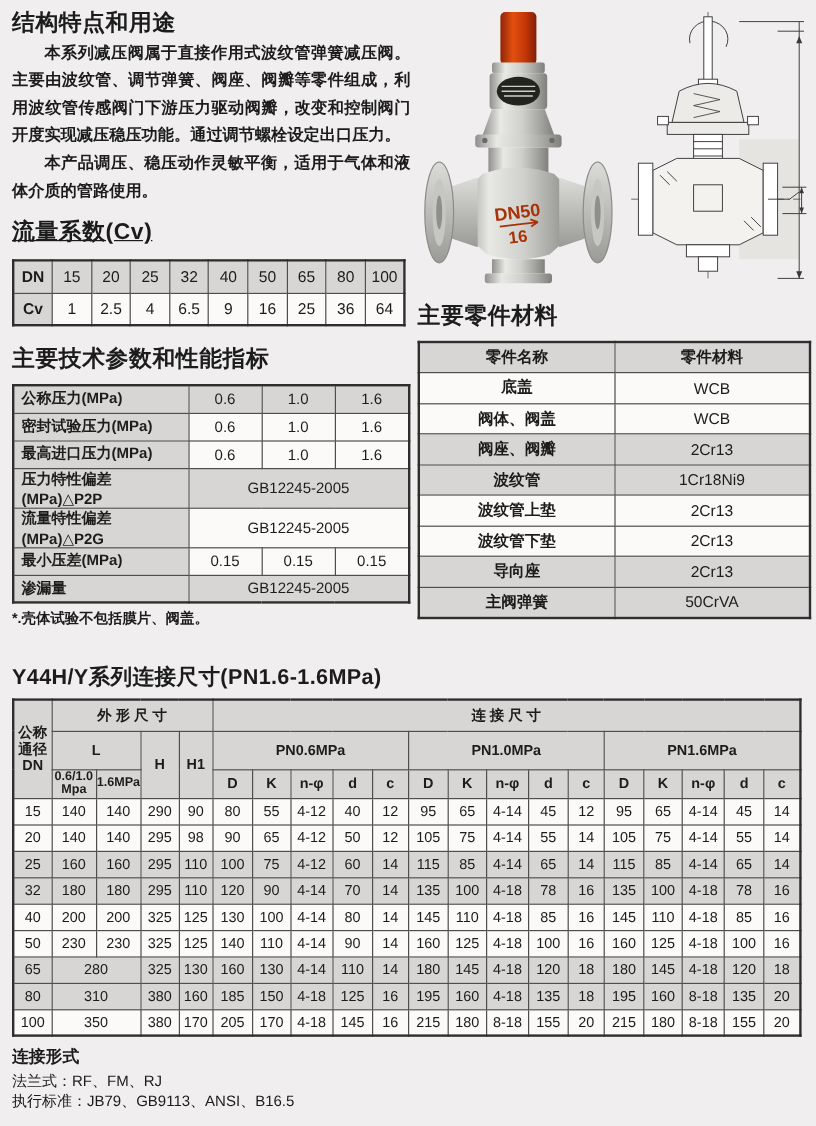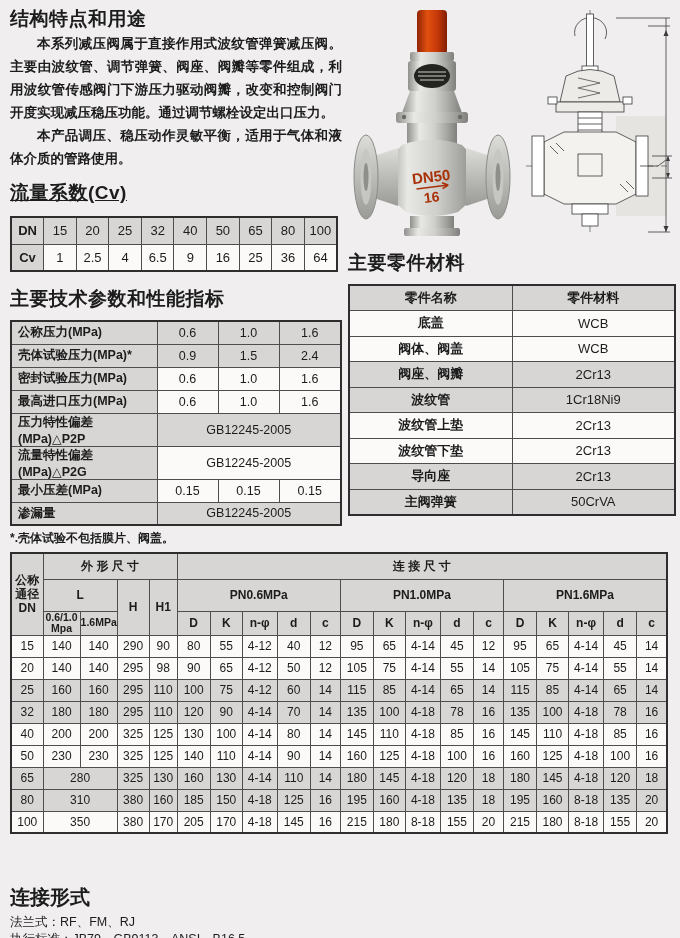--- a/index.html
+++ b/index.html
@@ -50,21 +50,21 @@
   .dims-title { margin-bottom:6px; }
   .dims-table { width:658px; }
   .dims-table th { font-size:12px; font-weight:bold; }
   .dims-table td { height:22px; font-size:12px; }
   .dims-table tr.h1 th { height:26px; }
   .dims-table tr.h2 th { height:32px; }
   .dims-table tr.h3 th { height:24px; }
   .pre { white-space:pre-line; line-height:1.2; }
   th.tiny { font-size:10.5px; line-height:1.1; }
 
-  .footer h2 { font-size:20px; margin-bottom:3px;margin-top:12px; }
+  .footer h2 { font-size:14px; margin-bottom:3px; }
   .footer p { font-size:12.5px; font-weight:normal; line-height:17px; }
 </style>
 </head>
 <body>
 
 <div class="page">
 
   <div class="col-left">
     <div class="intro">
       <h1 class="sec">结构特点和用途</h1>
@@ -109,26 +109,20 @@
           <col style="width:61px">
           <col style="width:61px">
           <col style="width:62px">
         </colgroup>
       <tbody>
           <tr>
             <td class="g label">公称压力(MPa)</td>
             <td class="g">0.6</td>
             <td class="g">1.0</td>
             <td class="g">1.6</td>
-          </tr>
-          <tr>
-            <td class="g label">壳体试验压力(MPa)*</td>
-            <td class="g">0.9</td>
-            <td class="g">1.5</td>
-            <td class="g">2.4</td>
           </tr>
           <tr>
             <td class="g label">密封试验压力(MPa)</td>
             <td>0.6</td>
             <td>1.0</td>
             <td>1.6</td>
           </tr>
           <tr>
             <td class="g label">最高进口压力(MPa)</td>
             <td>0.6</td>
@@ -283,20 +277,21 @@
           </tr>
           <tr>
             <td class="g">主阀弹簧</td>
             <td class="g">50CrVA</td>
           </tr>
         </tbody>
     </table>
   </div>
 
   <div class="dims-sec">
+    <h2 class="sec dims-title">Y44H/Y系列连接尺寸(PN1.6-1.6MPa)</h2>
     <table class="dims-table">
       <colgroup>
         <col style="width:32px">
           <col style="width:37px">
           <col style="width:37px">
           <col style="width:32px">
           <col style="width:28px">
         <col style="width:33px">
           <col style="width:32px">
           <col style="width:35px">

